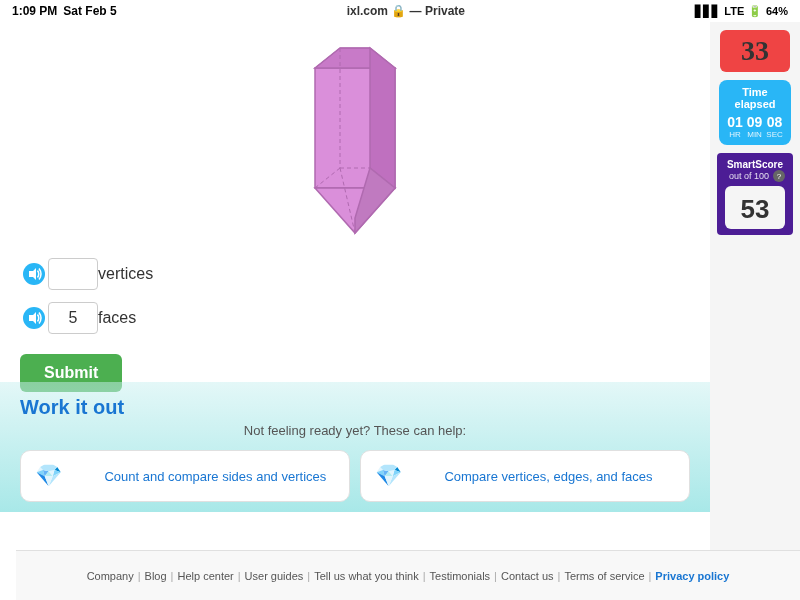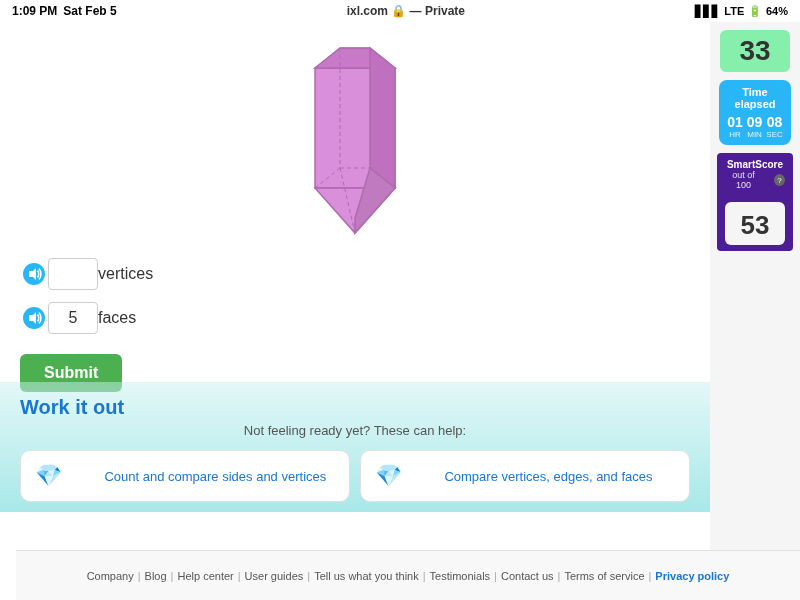--- a/index.html
+++ b/index.html
@@ -112,28 +112,29 @@
       display: flex;
       flex-direction: column;
       align-items: center;
       gap: 8px;
       background: #f5f5f5;
     }
 
     .score-circle {
       width: 70px;
       height: 42px;
-      background: #86efac;
+      background: #ef4444;
       display: flex;
       align-items: center;
       justify-content: center;
       font-size: 28px;
       font-weight: 700;
       color: #333;
       border-radius: 6px;
+      font-family: Liberation Serif, serif;
     }
 
     .time-box {
       background: #29b6f6;
       border-radius: 8px;
       padding: 6px 8px;
       text-align: center;
       width: 72px;
     }
     .time-box-label {
@@ -170,34 +171,34 @@
     .smart-score-title {
       color: white;
       font-size: 10px;
       font-weight: 700;
     }
     .smart-score-sub {
       color: rgba(255,255,255,0.85);
       font-size: 9px;
       display: flex;
       align-items: center;
-      justify-content: space-between;
-      gap: 10px;
+      justify-content: flex-end;
+      gap: 2px;
     }
     .smart-score-value {
       font-size: 26px;
       font-weight: 700;
       color: #333;
       margin-top: 4px;
     }
     .smart-score-bg {
       background: #f5f5f5;
       border-radius: 6px;
       padding: 4px;
-      margin-top: 12px;
+      margin-top: 4px;
     }
 
     .work-title {
       color: #1976d2;
       font-size: 20px;
       font-weight: 600;
       margin-bottom: 4px;
     }
     .work-subtitle {
       text-align: center;

